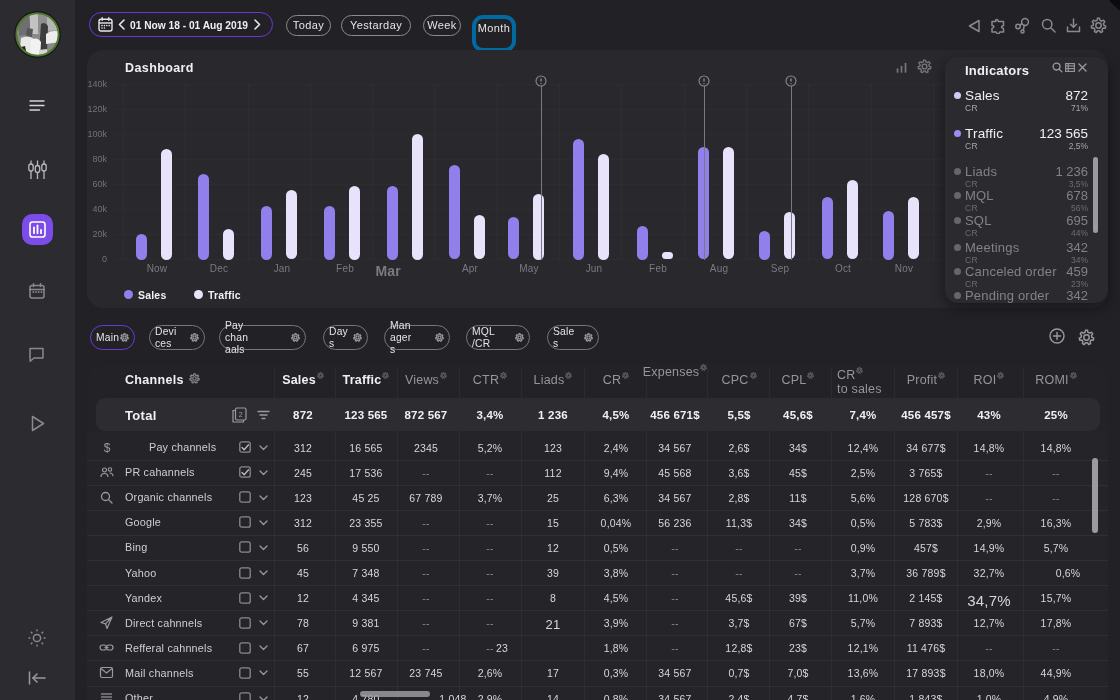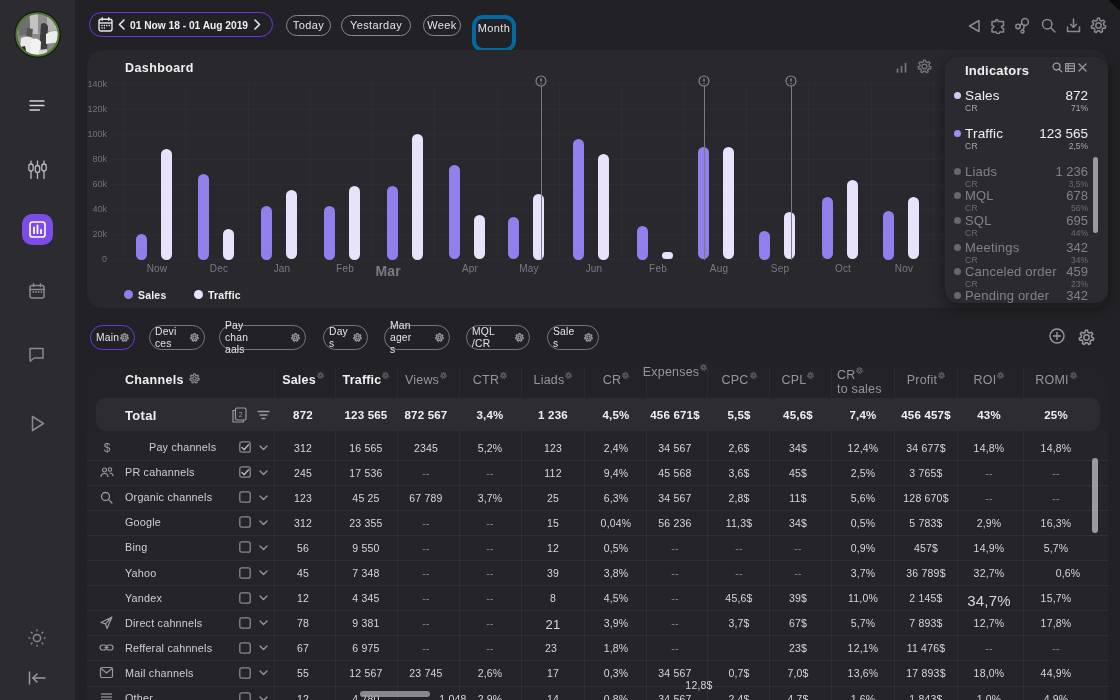--- a/index.html
+++ b/index.html
@@ -663,24 +663,24 @@
 <svg class="abs" style="left:239px;top:641.8px" width="12" height="12" viewBox="0 0 12 12">
       <rect x=".8" y=".8" width="10.4" height="10.4" rx="2" fill="none" stroke="#8a898f" stroke-width="1.3"></rect>
     </svg>
 <svg class="abs" style="left:259px;top:645.3px" width="9" height="6" viewBox="0 0 9 6">
       <path d="M1 1 L4.5 4.5 L8 1" fill="none" stroke="#9a999f" stroke-width="1.3" stroke-linecap="round" stroke-linejoin="round"></path>
     </svg>
 <div class="abs" style="left:263px;top:642.3px;width:80px;text-align:center;color:#d7d6da;font-size:10.5px;letter-spacing:.2px;">67</div>
 <div class="abs" style="left:326px;top:642.3px;width:80px;text-align:center;color:#d7d6da;font-size:10.5px;letter-spacing:.2px;">6 975</div>
 <div class="abs" style="left:386px;top:642.3px;width:80px;text-align:center;color:#8a898f;font-size:10.5px;letter-spacing:.2px;">--</div>
 <div class="abs" style="left:450px;top:642.3px;width:80px;text-align:center;color:#8a898f;font-size:10.5px;letter-spacing:.2px;">--</div>
-<div class="abs" style="left:511px;top:642.3px;width:80px;text-align:center;color:#d7d6da;font-size:10.5px;letter-spacing:.2px;">23</div>
+<div class="abs" style="left:496px;top:642.3px;width:80px;text-align:left;color:#d7d6da;font-size:10.5px;letter-spacing:.2px;">23</div>
 <div class="abs" style="left:576px;top:642.3px;width:80px;text-align:center;color:#d7d6da;font-size:10.5px;letter-spacing:.2px;">1,8%</div>
 <div class="abs" style="left:635px;top:642.3px;width:80px;text-align:center;color:#8a898f;font-size:10.5px;letter-spacing:.2px;">--</div>
-<div class="abs" style="left:659px;top:642.3px;width:80px;text-align:center;color:#d7d6da;font-size:10.5px;letter-spacing:.2px;margin-top:37px;">12,8$</div>
+<div class="abs" style="left:699px;top:642.3px;width:80px;text-align:center;color:#d7d6da;font-size:10.5px;letter-spacing:.2px;">12,8$</div>
 <div class="abs" style="left:758px;top:642.3px;width:80px;text-align:center;color:#d7d6da;font-size:10.5px;letter-spacing:.2px;">23$</div>
 <div class="abs" style="left:823px;top:642.3px;width:80px;text-align:center;color:#d7d6da;font-size:10.5px;letter-spacing:.2px;">12,1%</div>
 <div class="abs" style="left:886px;top:642.3px;width:80px;text-align:center;color:#d7d6da;font-size:10.5px;letter-spacing:.2px;">11 476$</div>
 <div class="abs" style="left:949px;top:642.3px;width:80px;text-align:center;color:#8a898f;font-size:10.5px;letter-spacing:.2px;">--</div>
 <div class="abs" style="left:1016px;top:642.3px;width:80px;text-align:center;color:#8a898f;font-size:10.5px;letter-spacing:.2px;">--</div>
 <div class="abs" style="left:87px;top:660.4px;width:1021px;height:1px;background:rgba(255,255,255,0.05);"></div>
 <svg class="abs" style="left:99px;top:665.4px" width="15" height="15" viewBox="0 0 15 15">
       <rect x="1.5" y="2.5" width="12" height="10" rx="1.5" fill="none" stroke="#9a999f" stroke-width="1.2"></rect>
       <path d="M2 3.5 L7.5 8 L13 3.5" fill="none" stroke="#9a999f" stroke-width="1.2"></path>
     </svg>

